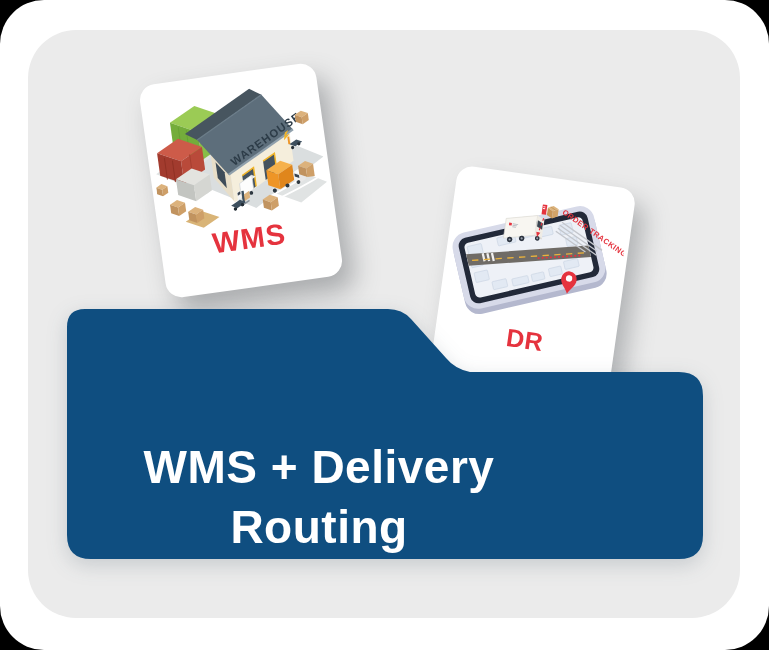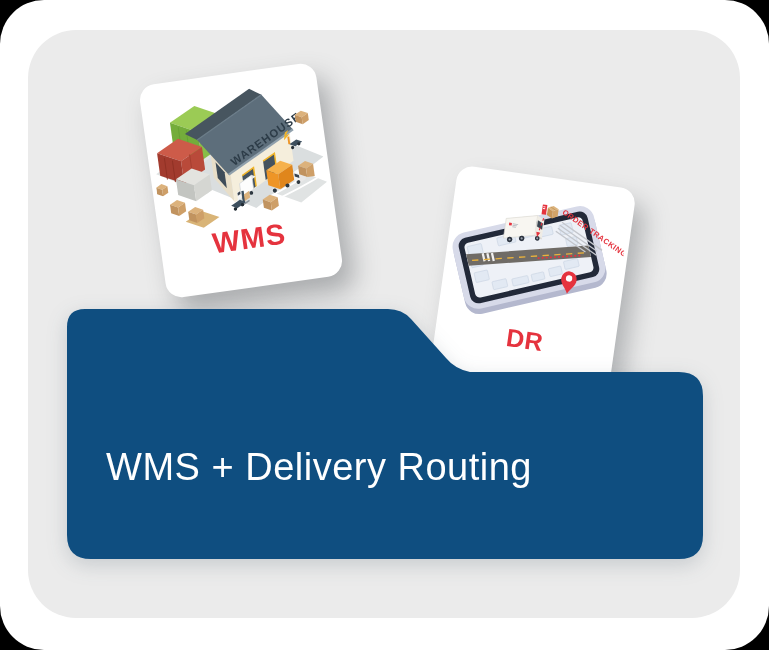--- a/index.html
+++ b/index.html
@@ -34,21 +34,21 @@
   }
   .wms .card-label { top:150px; font-size:29px; letter-spacing:1px; }
   .dr  .card-label { top:150px; font-size:25px; letter-spacing:0.5px; }
   .folder-svg {
     position:absolute; left:0; top:0; width:769px; height:650px; z-index:3;
     filter:drop-shadow(0 6px 10px rgba(40,60,80,0.18));
     pointer-events:none;
   }
   .folder-title {
     position:absolute; left:67px; top:437px; width:504px; z-index:4;
-    text-align:center; color:#ffffff; font-size:38px; font-weight:normal;
+    text-align:center; color:#ffffff; font-size:46px; font-weight:bold;
     letter-spacing:0.5px; line-height:60px;
   }
 </style>
 </head>
 <body>
 
 <div class="canvas">
   <div class="panel"></div>
 
   <div class="card wms">

